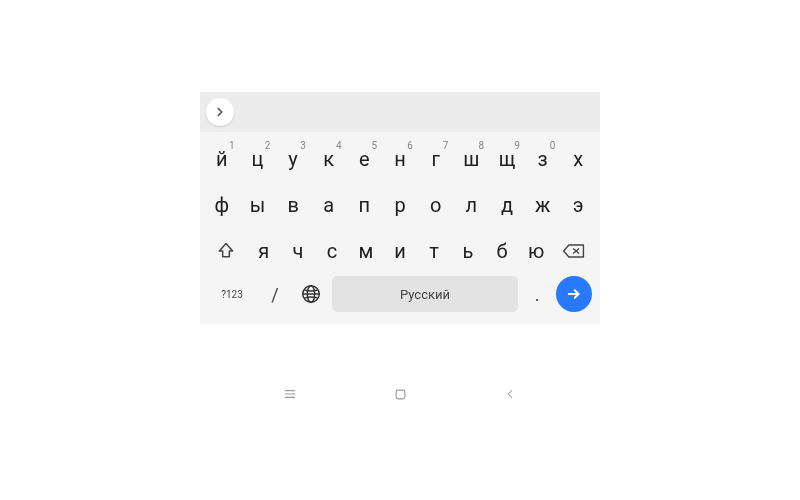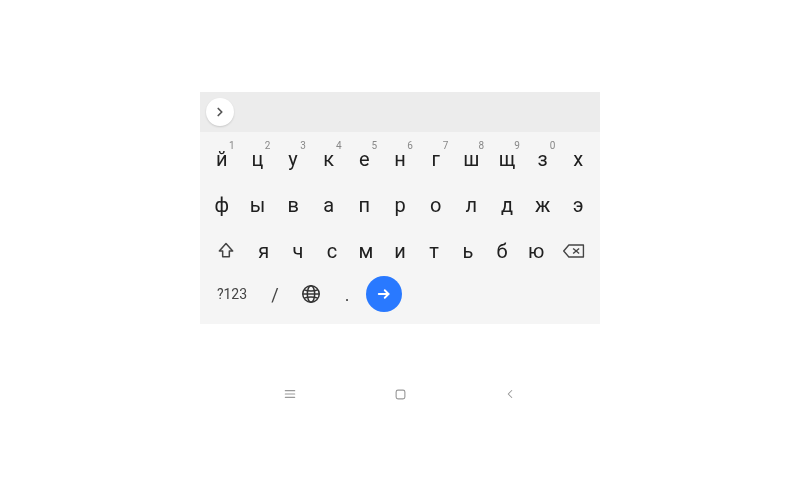--- a/index.html
+++ b/index.html
@@ -77,21 +77,21 @@
       align-items: center;
       padding: 0 4px 4px 4px;
       gap: 4px;
     }
     .symbols-key {
       width: 48px;
       height: 36px;
       display: flex;
       align-items: center;
       justify-content: center;
-      font-size: 14px;
+      font-size: 10px;
       color: #444;
       cursor: pointer;
     }
     .slash-key {
       width: 30px;
       height: 36px;
       display: flex;
       align-items: center;
       justify-content: center;
       font-size: 18px;
@@ -231,20 +231,21 @@
       <div class="slash-key">/</div>
       <div class="globe-key">
         <svg width="22" height="22" viewBox="0 0 24 24" fill="none" stroke="#333" stroke-width="1.6">
           <circle cx="12" cy="12" r="9"></circle>
           <ellipse cx="12" cy="12" rx="4" ry="9"></ellipse>
           <line x1="3" y1="12" x2="21" y2="12"></line>
           <path d="M4.5 7.5 Q12 10 19.5 7.5" fill="none"></path>
           <path d="M4.5 16.5 Q12 14 19.5 16.5" fill="none"></path>
         </svg>
       </div>
+      <div class="space-key">Русский</div>
       <div class="period-key">.</div>
       <div class="enter-key">
         <svg width="18" height="18" viewBox="0 0 24 24" fill="none" stroke="#fff" stroke-width="2.5" stroke-linecap="round" stroke-linejoin="round">
           <line x1="5" y1="12" x2="18" y2="12"></line>
           <polyline points="13 7 18 12 13 17"></polyline>
         </svg>
       </div>
     </div>
   </div>
 </div>

